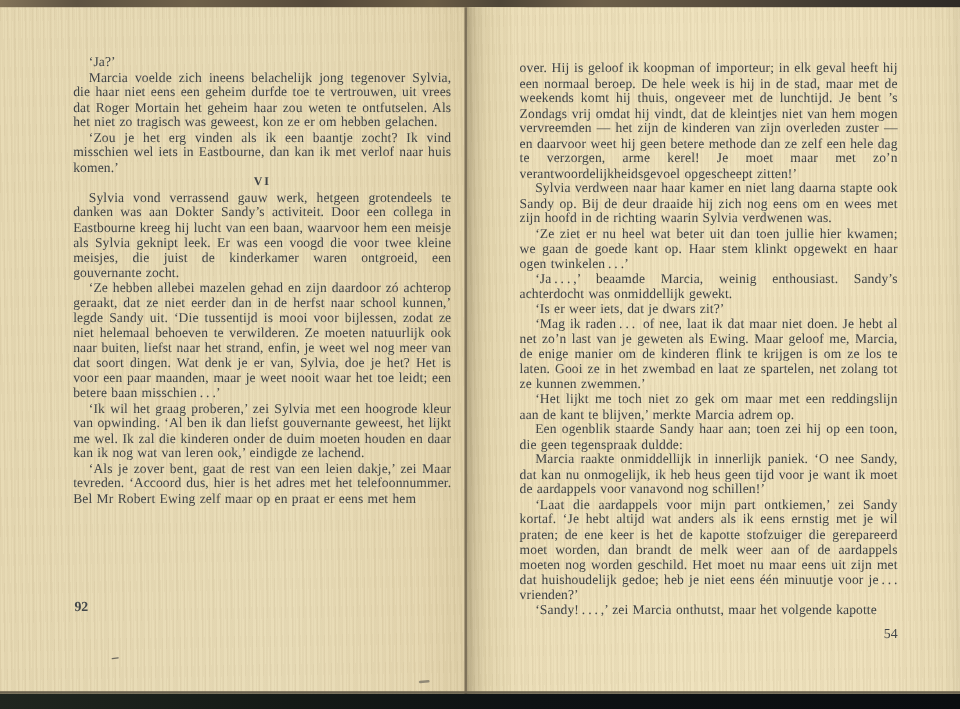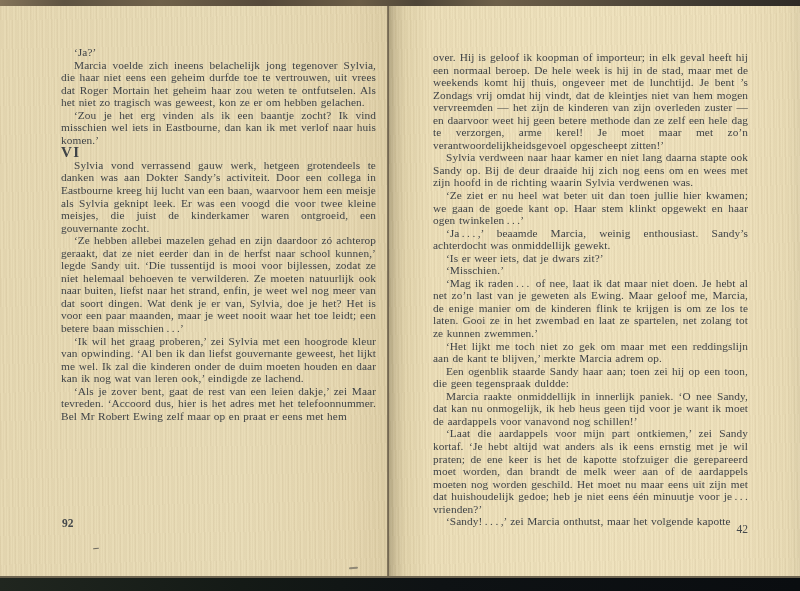--- a/index.html
+++ b/index.html
@@ -62,33 +62,34 @@
     letter-spacing: 0.1px;
     word-spacing: 0.6px;
   }
   .col-left  { left: 61px; top: 40px; }
   .col-right { left: 44px; top: 45px; font-family: Liberation Serif, serif; }
 
   .text-col p { margin: 0; text-indent: 13px; }
   .text-col p.ni { text-indent: 0; }
 
   .chapter-heading {
+    text-align: center;
     font-weight: bold;
-    font-size: 15px;
+    font-size: 10px;
     letter-spacing: 1.5px;
     margin: 13px 0 14px 0;
     text-indent: 0 !important;
   }
 
   .pagenum {
     position: absolute;
     font-size: 11.5px;
     color: #43474a;
   }
-  .pn-left  { left: 62px;  top: 511px; font-weight: bold; }
+  .pn-left  { left: 62px;  top: 494px; font-weight: bold; }
   .pn-right { right: 52px; top: 517px; }
 
   .speck {
     position: absolute; background: #6e6a60; border-radius: 1px;
   }
   .speck-1 { left: 93px;  top: 542px; width: 6px; height: 1px; transform: rotate(-8deg); }
   .speck-2 { left: 349px; top: 561px; width: 9px; height: 2px; transform: rotate(-5deg); opacity: .7; }
 </style>
 </head>
 <body>
@@ -117,26 +118,25 @@
   <div class="gutter-crease"></div>
 
   <div class="page page-right">
     <div class="page-texture"></div>
     <div class="text-col col-right">
       <p class="ni">over. Hij is geloof ik koopman of importeur; in elk geval heeft hij een normaal beroep. De hele week is hij in de stad, maar met de weekends komt hij thuis, ongeveer met de lunchtijd. Je bent ’s Zondags vrij omdat hij vindt, dat de kleintjes niet van hem mogen vervreemden — het zijn de kinderen van zijn overleden zuster — en daarvoor weet hij geen betere methode dan ze zelf een hele dag te verzorgen, arme kerel! Je moet maar met zo’n verantwoordelijkheidsgevoel opgescheept zitten!’</p>
       <p>Sylvia verdween naar haar kamer en niet lang daarna stapte ook Sandy op. Bij de deur draaide hij zich nog eens om en wees met zijn hoofd in de richting waarin Sylvia verdwenen was.</p>
       <p>‘Ze ziet er nu heel wat beter uit dan toen jullie hier kwamen; we gaan de goede kant op. Haar stem klinkt opgewekt en haar ogen twinkelen . . .’</p>
       <p>‘Ja . . . ,’ beaamde Marcia, weinig enthousiast. Sandy’s achterdocht was onmiddellijk gewekt.</p>
       <p>‘Is er weer iets, dat je dwars zit?’</p>
-      <p>‘Misschien.’</p>
       <p>‘Mag ik raden . . .  of nee, laat ik dat maar niet doen. Je hebt al net zo’n last van je geweten als Ewing. Maar geloof me, Marcia, de enige manier om de kinderen flink te krijgen is om ze los te laten. Gooi ze in het zwembad en laat ze spartelen, net zolang tot ze kunnen zwemmen.’</p>
       <p>‘Het lijkt me toch niet zo gek om maar met een reddingslijn aan de kant te blijven,’ merkte Marcia adrem op.</p>
       <p>Een ogenblik staarde Sandy haar aan; toen zei hij op een toon, die geen tegenspraak duldde:</p>
       <p>Marcia raakte onmiddellijk in innerlijk paniek. ‘O nee Sandy, dat kan nu onmogelijk, ik heb heus geen tijd voor je want ik moet de aardappels voor vanavond nog schillen!’</p>
       <p>‘Laat die aardappels voor mijn part ontkiemen,’ zei Sandy kortaf. ‘Je hebt altijd wat anders als ik eens ernstig met je wil praten; de ene keer is het de kapotte stofzuiger die gerepareerd moet worden, dan brandt de melk weer aan of de aardappels moeten nog worden geschild. Het moet nu maar eens uit zijn met dat huishoudelijk gedoe; heb je niet eens één minuutje voor je . . . vrienden?’</p>
       <p>‘Sandy! . . . ,’ zei Marcia onthutst, maar het volgende kapotte</p>
     </div>
-    <div class="pagenum pn-right">42</div>
+    <div class="pagenum pn-right">54</div>
   </div>
 
   <div class="bottom-edge"></div>
 
 </div>
 
 </body></html>

